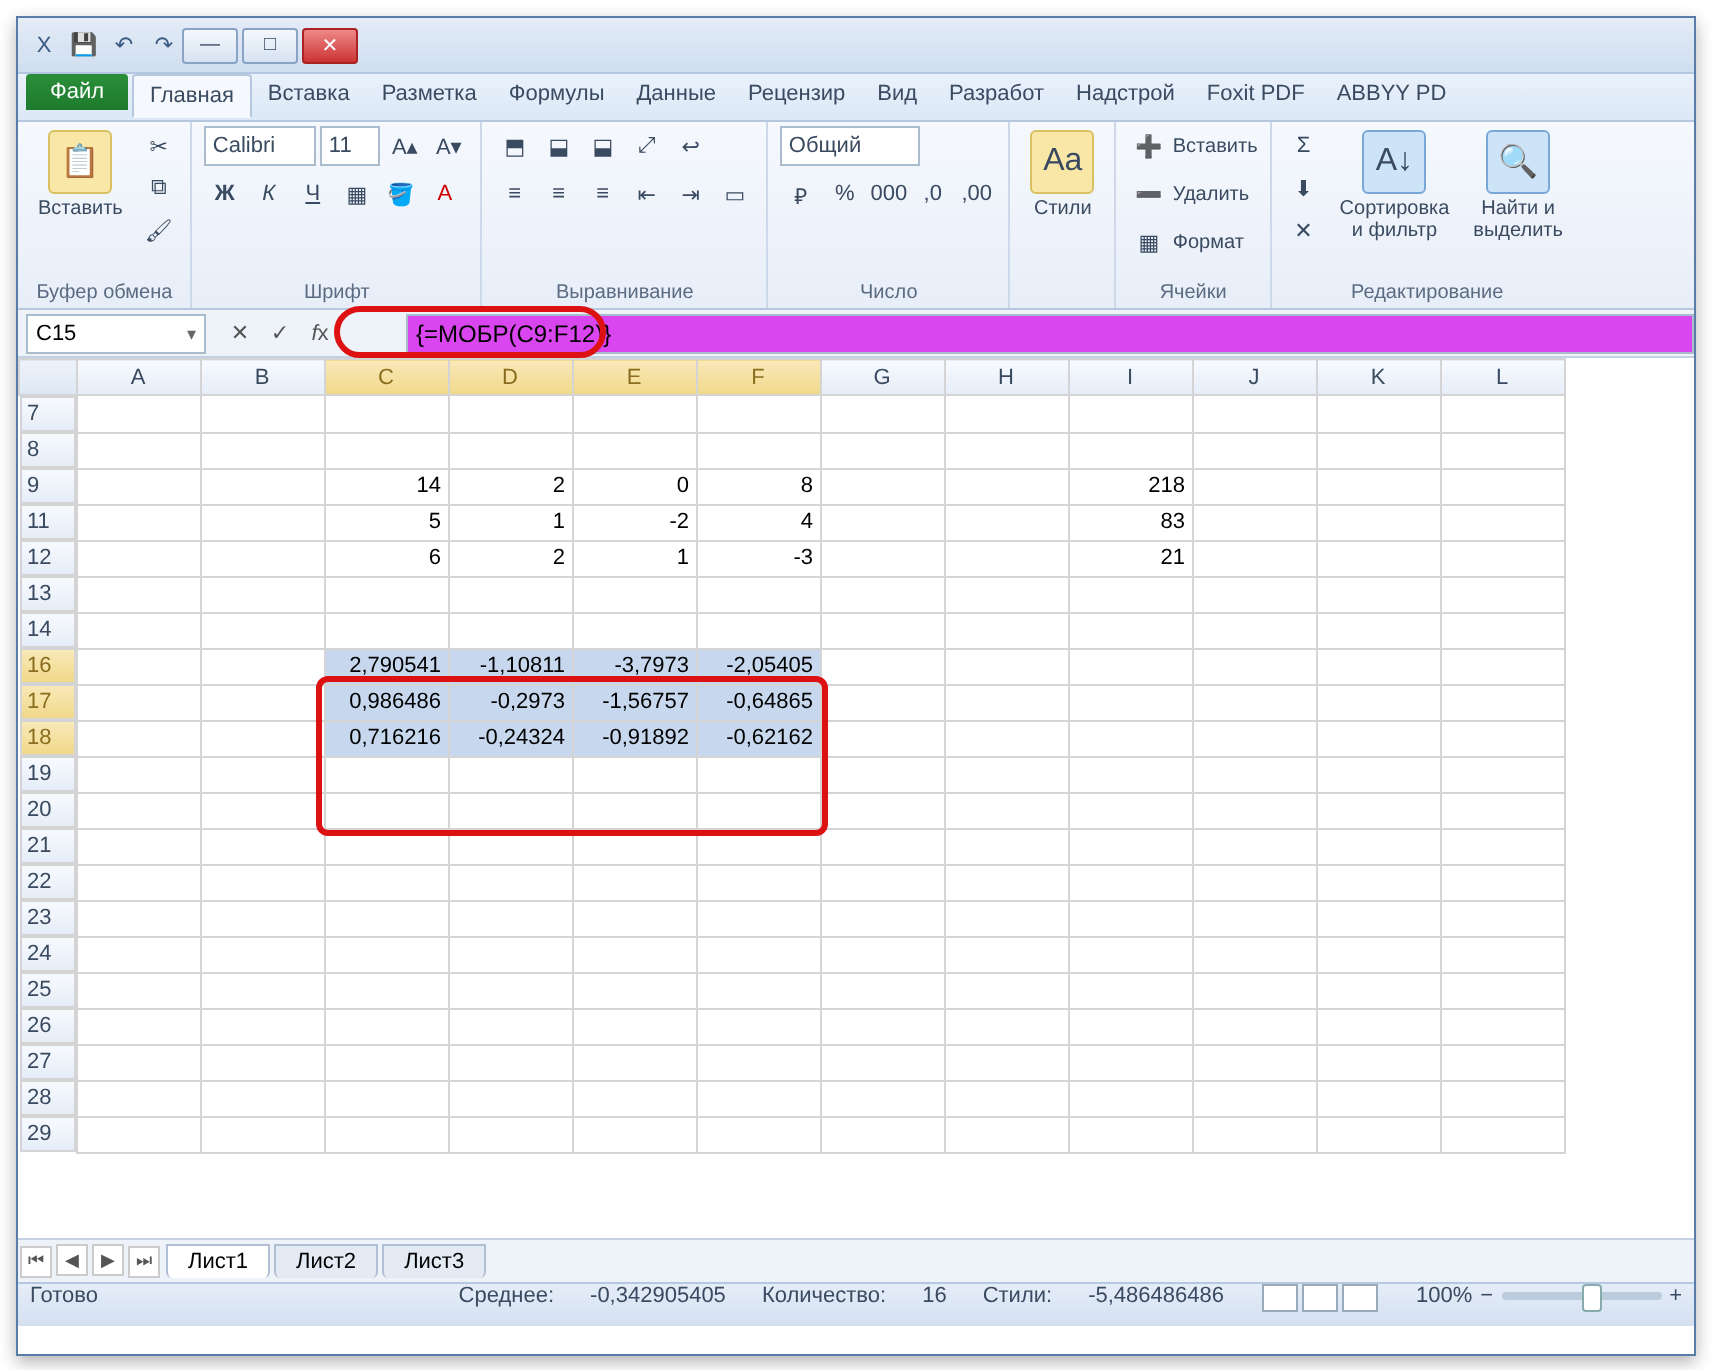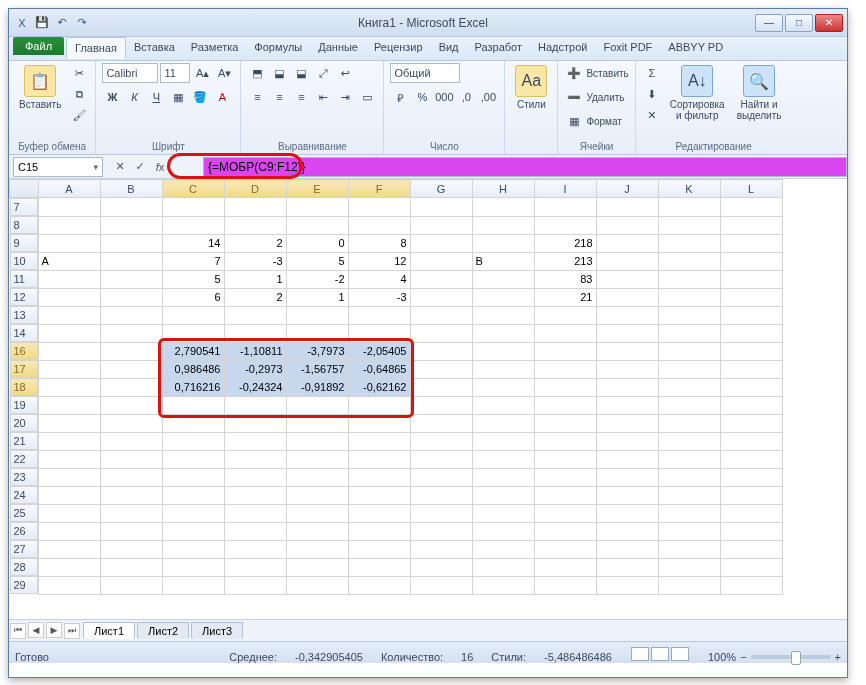--- a/index.html
+++ b/index.html
@@ -59,40 +59,39 @@
 table.sheet th.selh { background:linear-gradient(#f9e8b8,#f0d98a); color:#8a6d1e;}
 .sel-rect { position:absolute; border:3px solid #d11; border-radius:6px; pointer-events:none;}
 
 
 .sheet-bar { height:22px; border-top:1px solid #c4d1e3; display:flex; align-items:center; font-size:11px; background:#eef3fa;}
 .sheet-nav span{width:16px;height:16px;display:inline-flex;align-items:center;justify-content:center;font-size:9px;color:#555;border:1px solid #ccc;margin:0 1px;background:#fff;}
 .sheet-tab{padding:2px 10px;border:1px solid #b0bfd4;border-bottom:none;background:#fff;margin-left:2px;border-radius:0 0 3px 3px;}
 .sheet-tab.inactive{background:#e3eaf4;}
 
 
-.status-bar { height:22px; background:linear-gradient(#e5edf8,#d4e0f1); border-top:1px solid #b6c8df; display:flex; align-items:flex-end; font-size:11px; color:#3a4a60; padding:0 6px; gap:18px;}
+.status-bar { height:22px; background:linear-gradient(#e5edf8,#d4e0f1); border-top:1px solid #b6c8df; display:flex; align-items:flex-start; font-size:11px; color:#3a4a60; padding:0 6px; gap:18px;}
 .status-bar .spacer{flex:1;}
 .zoom-ctl{display:flex;align-items:center;gap:4px;}
 .zoom-slider{width:80px;height:4px;background:#bcd;position:relative;border-radius:2px;}
 .zoom-slider::after{content:"";position:absolute;left:40px;top:-4px;width:8px;height:12px;background:#fff;border:1px solid #8aa;border-radius:2px;}
 .view-btns span{width:18px;height:14px;border:1px solid #9ab;margin:0 1px;display:inline-block;background:#fff;}
 </style>
 </head>
 <body>
 
 <div class="window-outer">
 
   <div class="title-bar">
     <div class="qat">
       <span>X</span>
       <span>💾</span>
       <span>↶</span>
       <span>↷</span>
     </div>
-    <div class="title">Книга1  -  Microsoft Excel</div>
     <div class="win-btns">
       <div class="win-btn">—</div>
       <div class="win-btn">□</div>
       <div class="win-btn close">✕</div>
     </div>
   </div>
 
   <div class="tabs">
     <div class="tab-file">Файл</div>
     <div class="tab active">Главная</div>
@@ -299,35 +298,20 @@
             <th class="row">9</th>
             <td class=" "></td>
             <td class=" "></td>
             <td class=" ">14</td>
             <td class=" ">2</td>
             <td class=" ">0</td>
             <td class=" ">8</td>
             <td class=" "></td>
             <td class=" "></td>
             <td class=" ">218</td>
-            <td class=" "></td>
-            <td class=" "></td>
-            <td class=" "></td>
-          </tr>
-          <tr>
-            <th class="row">10</th>
-            <td class=" lbl">A</td>
-            <td class=" "></td>
-            <td class=" ">7</td>
-            <td class=" ">-3</td>
-            <td class=" ">5</td>
-            <td class=" ">12</td>
-            <td class=" "></td>
-            <td class=" lbl">B</td>
-            <td class=" ">213</td>
             <td class=" "></td>
             <td class=" "></td>
             <td class=" "></td>
           </tr>
           <tr>
             <th class="row">11</th>
             <td class=" "></td>
             <td class=" "></td>
             <td class=" ">5</td>
             <td class=" ">1</td>

